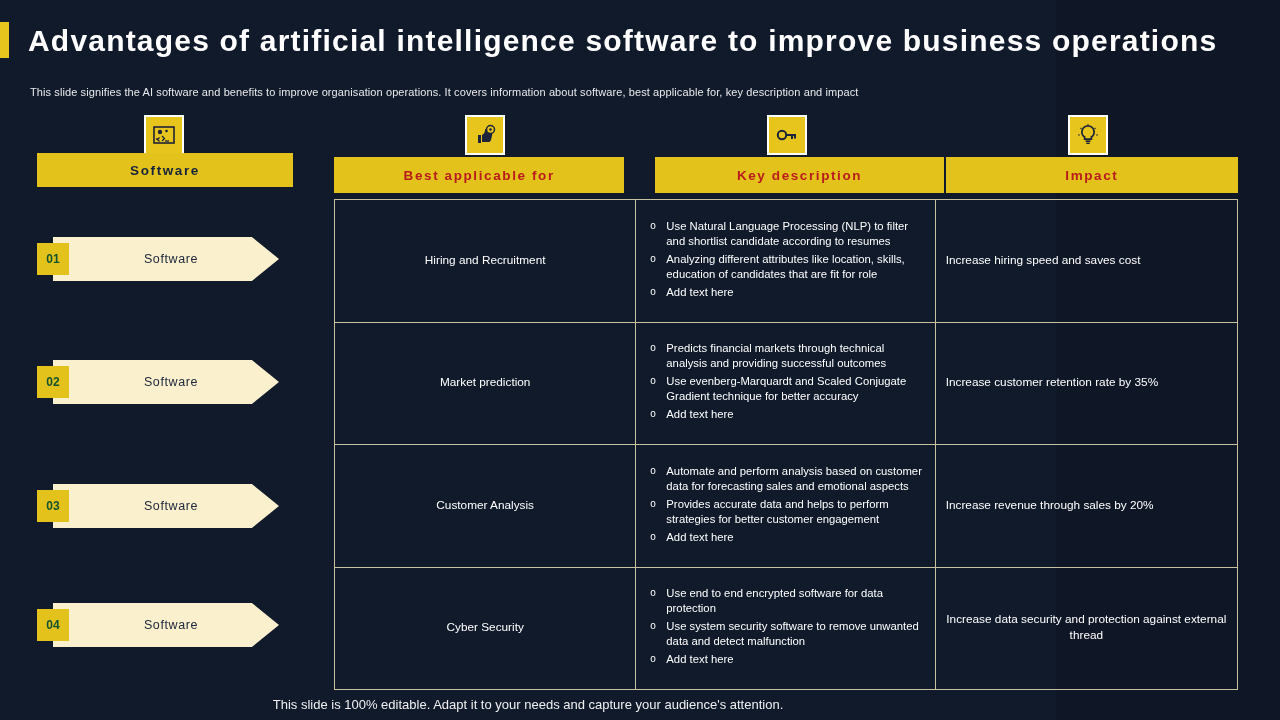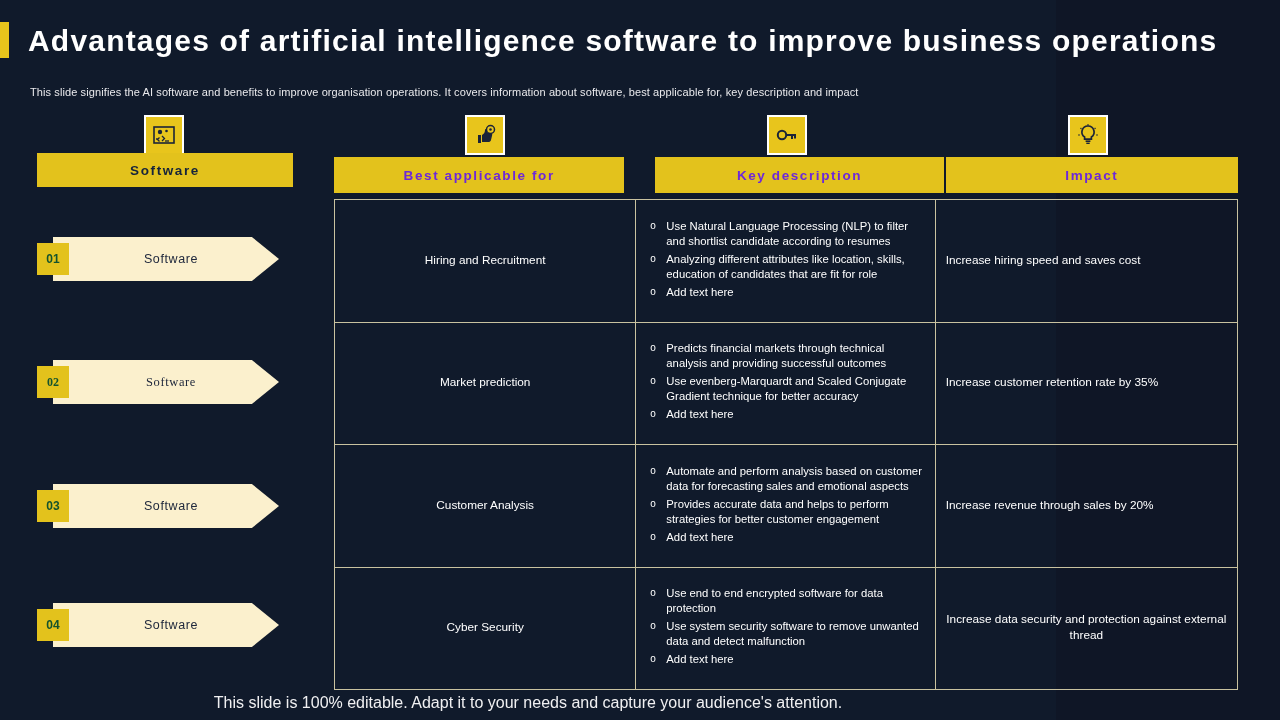--- a/index.html
+++ b/index.html
@@ -65,21 +65,21 @@
   }
   .hdr-grid {
     position: absolute;
     left: 334px; top: 157px;
     width: 904px; height: 36px;
     display: flex;
   }
   .hdr-cell {
     background: #e3c21c;
     display: flex; align-items: center; justify-content: center;
-    color: #6d28d9;
+    color: #b91c1c;
     font-size: 13.5px;
     font-weight: bold;
     letter-spacing: 1.6px;
     border-right: 2px solid #101a2b;
   }
   .hdr-cell:last-child { border-right: none; }
   .c1 { width: 302px; }
   .c2 { width: 300px; margin-left: 29px; }
   .c3 { width: 302px; }
 
@@ -164,21 +164,21 @@
     left: -14px; top: 0;
     color: #ffffff;
     font-size: 10px;
   }
 
   .footer {
     position: absolute;
     left: 0; right: 0; bottom: 8px;
     text-align: center;
     color: #f0f0f2;
-    font-size: 16px;
+    font-size: 13px;
   }
 </style>
 </head>
 <body>
 
 <div class="slide">
 
   <div class="accent-bar"></div>
   <div class="title">Advantages of artificial intelligence software to improve business operations</div>
   <div class="subtitle">This slide signifies the AI software and benefits to improve organisation operations. It covers information about software, best applicable for, key description and impact</div>
@@ -226,21 +226,21 @@
     <div class="hdr-cell c2">Key description</div>
     <div class="hdr-cell c3">Impact</div>
   </div>
 
   <div class="row-left" style="top:237px;">
     <div class="num-box">01</div>
     <div class="arrow">
       <span>Software</span>
     </div>
   </div>
-  <div class="row-left" style="top:360px;font-family:Liberation Serif, serif;">
+  <div class="row-left" style="top:360px;">
     <div class="num-box">02</div>
     <div class="arrow">
       <span>Software</span>
     </div>
   </div>
   <div class="row-left" style="top:484px;">
     <div class="num-box">03</div>
     <div class="arrow">
       <span>Software</span>
     </div>

